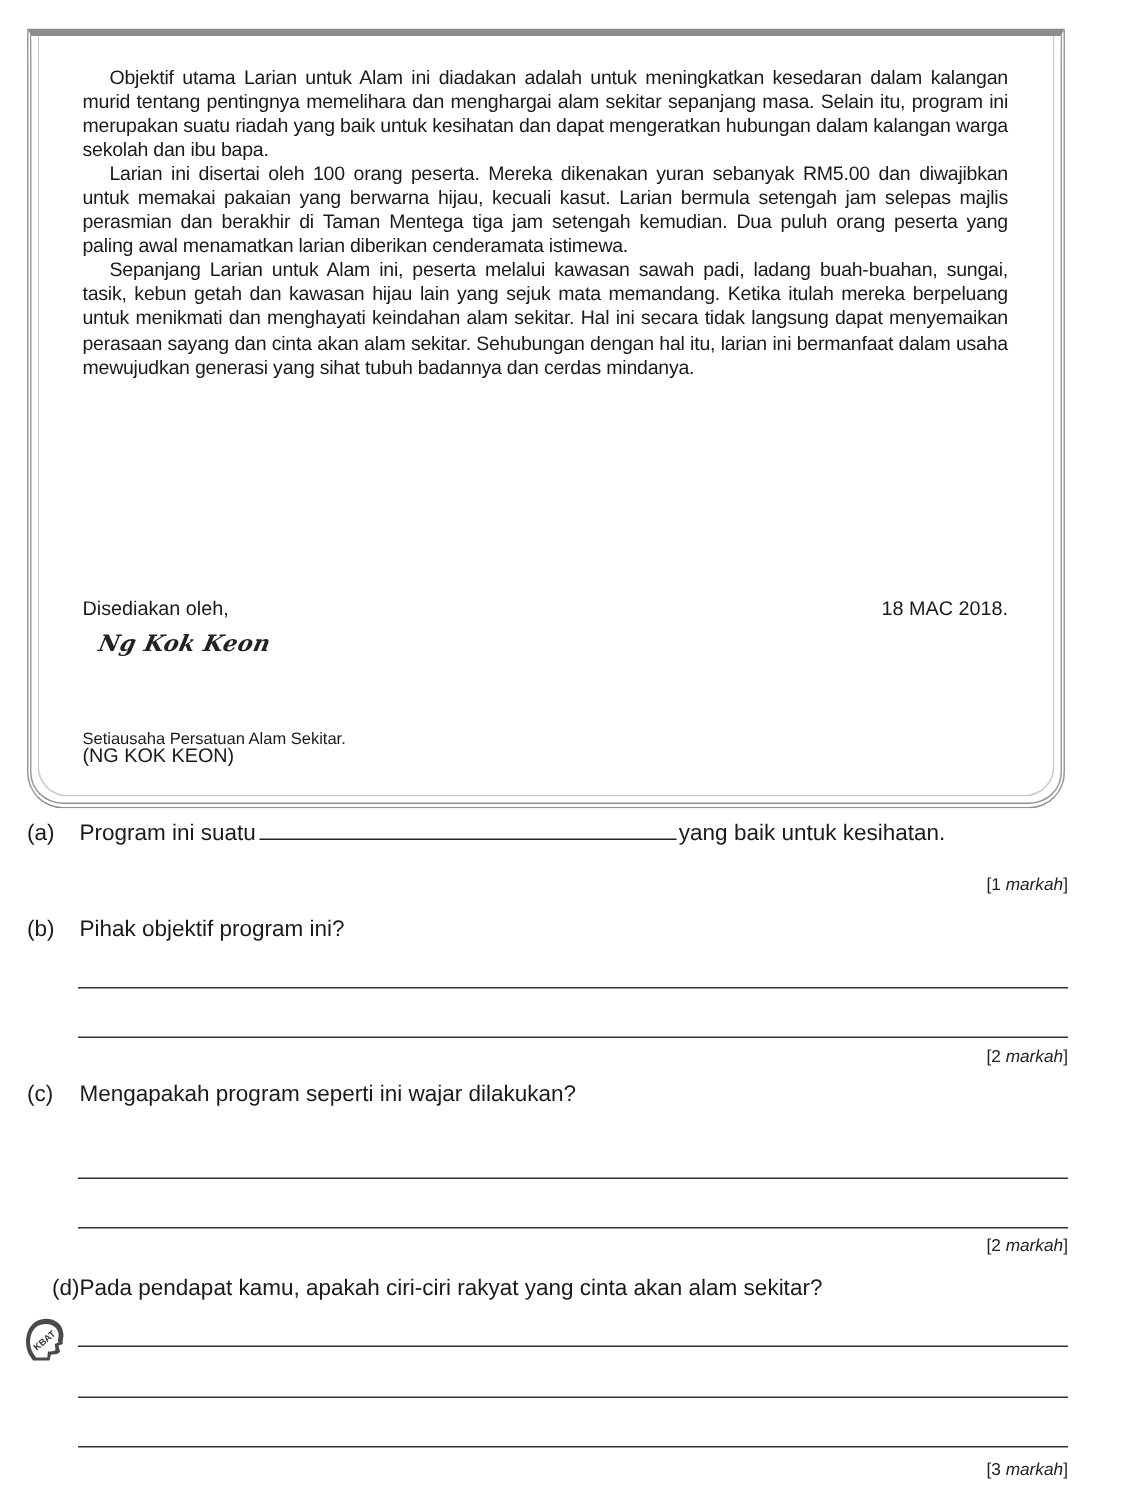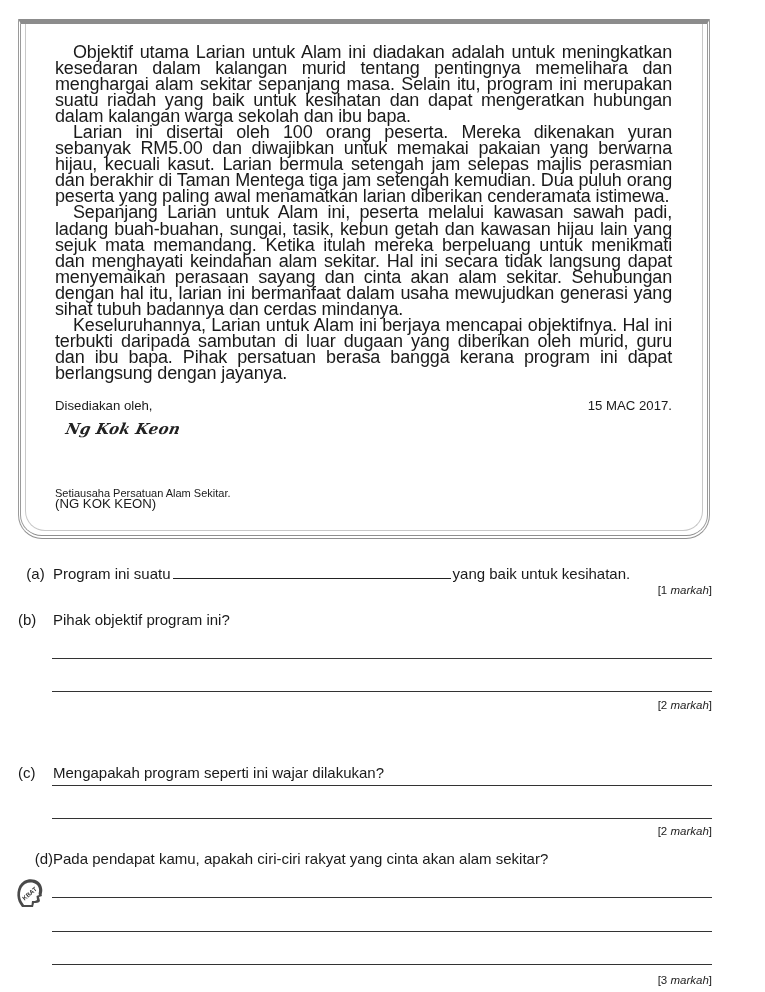--- a/index.html
+++ b/index.html
@@ -17,21 +17,21 @@
     border-bottom: 4px double #8f8f8f;
     border-radius: 0 0 24px 24px;
   }
   .frame-inner {
     position: absolute; left: 4px; right: 4px; top: 0; bottom: 4px;
     border-left: 1px solid #c8c8c8; border-right: 1px solid #c8c8c8;
     border-bottom: 1px solid #c8c8c8; border-radius: 0 0 20px 20px;
   }
   .report {
     position: absolute; left: 55px; top: 44px; width: 617px;
-    font-size: 18px; line-height: 16.05px; letter-spacing: -0.15px;
+    font-size: 13px; line-height: 16.05px; letter-spacing: -0.15px;
   }
   .report p { margin: 0; text-align: justify; text-indent: 18px; }
   .sign-row {
     position: absolute; left: 55px; top: 398px; width: 617px;
     display: flex; justify-content: space-between; font-size: 13.2px;
   }
   .signature {
     position: absolute; left: 66px; top: 420px;
     font-family: "DejaVu Serif", serif; font-style: italic; font-weight: bold;
     font-size: 15px; letter-spacing: 0.3px; color: #222;
@@ -61,44 +61,43 @@
 <body>
 
 <div class="frame">
   <div class="frame-inner"></div>
 </div>
 
 <div class="report">
   <p>Objektif utama Larian untuk Alam ini diadakan adalah untuk meningkatkan kesedaran dalam kalangan murid tentang pentingnya memelihara dan menghargai alam sekitar sepanjang masa. Selain itu, program ini merupakan suatu riadah yang baik untuk kesihatan dan dapat mengeratkan hubungan dalam kalangan warga sekolah dan ibu bapa.</p>
   <p>Larian ini disertai oleh 100 orang peserta. Mereka dikenakan yuran sebanyak RM5.00 dan diwajibkan untuk memakai pakaian yang berwarna hijau, kecuali kasut. Larian bermula setengah jam selepas majlis perasmian dan berakhir di Taman Mentega tiga jam setengah kemudian. Dua puluh orang peserta yang paling awal menamatkan larian diberikan cenderamata istimewa.</p>
   <p>Sepanjang Larian untuk Alam ini, peserta melalui kawasan sawah padi, ladang buah-buahan, sungai, tasik, kebun getah dan  kawasan hijau lain yang sejuk mata memandang. Ketika itulah mereka berpeluang untuk menikmati dan menghayati keindahan alam sekitar. Hal ini secara tidak langsung dapat menyemaikan perasaan sayang dan cinta akan alam sekitar. Sehubungan dengan hal itu, larian ini bermanfaat dalam usaha mewujudkan generasi yang sihat tubuh badannya dan cerdas mindanya.</p>
-  <p>Keseluruhannya, Larian untuk Alam ini berjaya mencapai objektifnya. Hal ini terbukti daripada sambutan di luar dugaan yang diberikan oleh murid, guru dan ibu bapa. Pihak persatuan berasa bangga kerana program ini dapat berlangsung dengan jayanya.</p>
 </div>
 
 <div class="sign-row">
   <span>Disediakan oleh,</span>
-  <span>15 MAC 2017.</span>
+  <span>18 MAC 2018.</span>
 </div>
 <div class="signature">Ng Kok Keon</div>
 <div class="name-line">(NG KOK KEON)</div>
 <div class="title-line">Setiausaha Persatuan Alam Sekitar.</div>
 
-<div class="q" style="top:565px;text-align:center;">
+<div class="q" style="top:547px;">
   <span class="lbl">(a)</span><span>Program ini suatu</span><span class="blank-inline"></span><span>yang baik untuk kesihatan.</span>
 </div>
 <div class="marks" style="top:584px;">[<span>1</span> <i>markah</i>]</div>
 
 <div class="q" style="top:611px;">
   <span class="lbl">(b)</span><span>Pihak objektif program ini?</span>
 </div>
 <div class="answer-line" style="top:658px;"></div>
 <div class="answer-line" style="top:691px;"></div>
 <div class="marks" style="top:699px;">[<span>2</span> <i>markah</i>]</div>
 
-<div class="q" style="top:764px;">
+<div class="q" style="top:721px;">
   <span class="lbl">(c)</span><span>Mengapakah program seperti ini wajar dilakukan?</span>
 </div>
 <div class="answer-line" style="top:785px;"></div>
 <div class="answer-line" style="top:818px;"></div>
 <div class="marks" style="top:825px;">[<span>2</span> <i>markah</i>]</div>
 
 <div class="q" style="top:850px;text-align:right;">
   <span class="lbl">(d)</span><span>Pada pendapat kamu, apakah ciri-ciri rakyat yang cinta akan alam sekitar?</span>
 </div>
 

